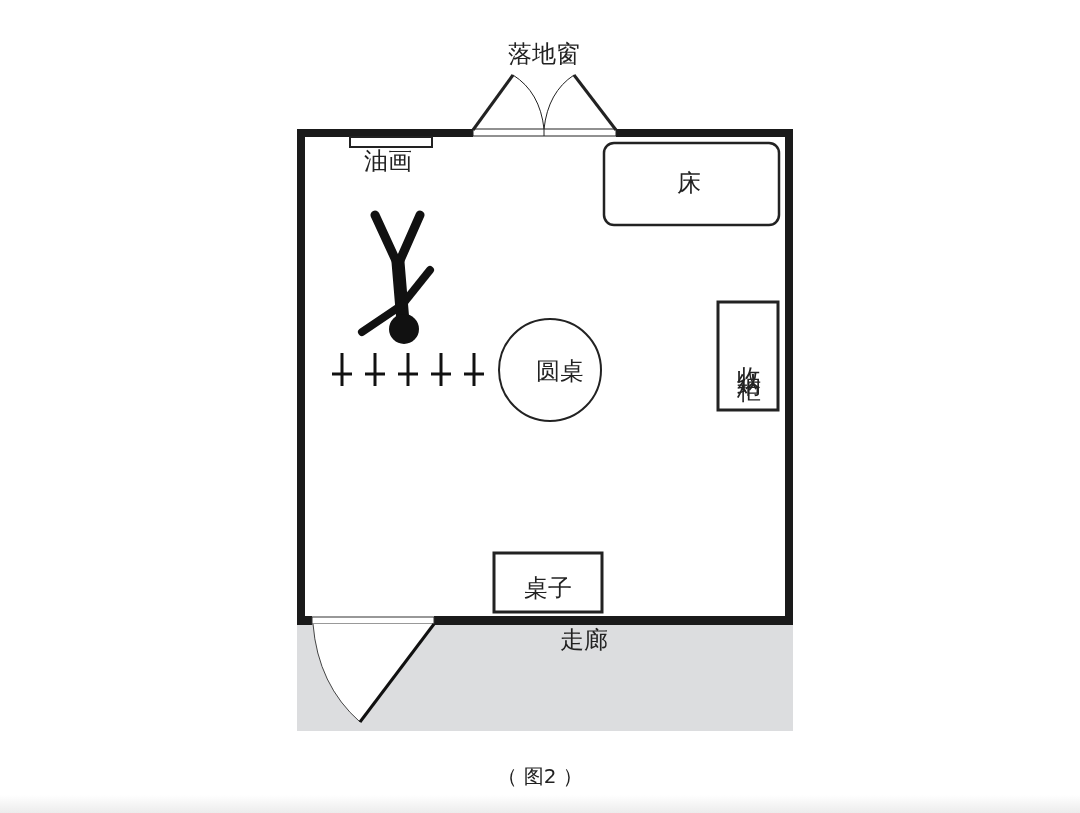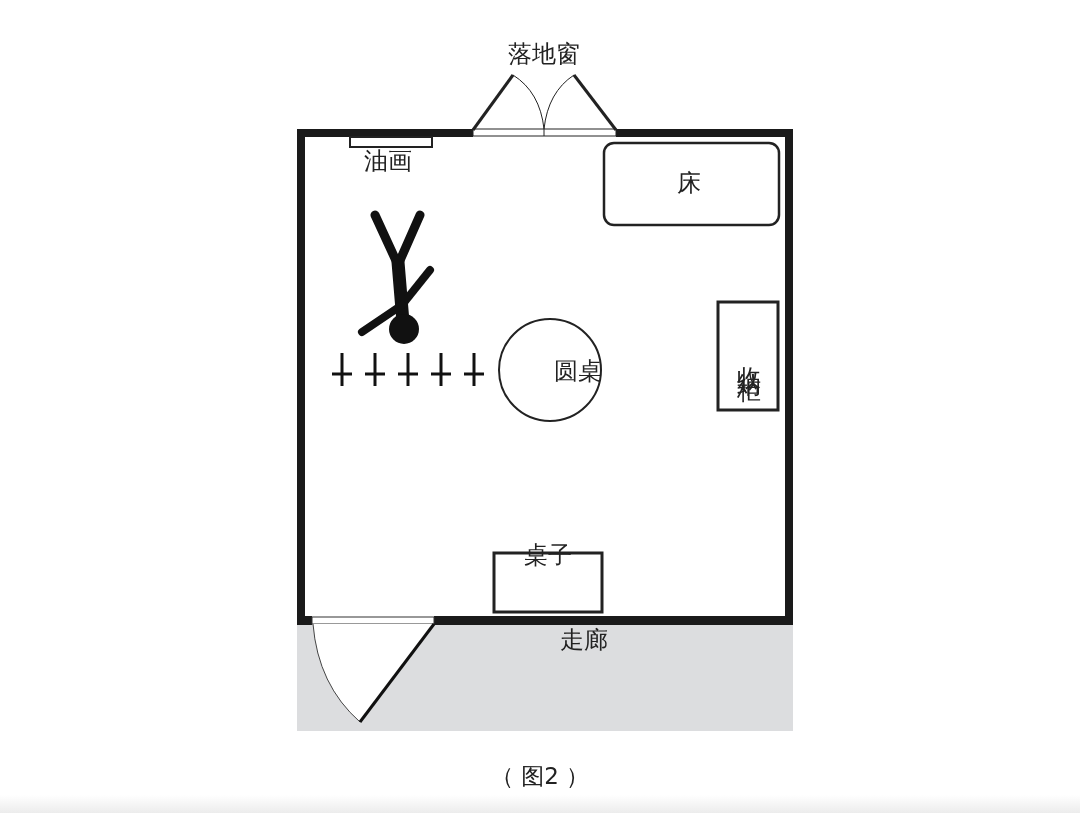--- a/index.html
+++ b/index.html
@@ -87,20 +87,20 @@
       <rect x="312" y="617" width="122" height="7" fill="#fff" stroke="#333" stroke-width="1"></rect>
       <path d="M313 624 Q 318 685 360 722 L 434 624 Z" fill="#fff"></path>
       <path d="M313 624 Q 318 685 360 722" fill="none" stroke="#444" stroke-width="1"></path>
       <line x1="434" y1="624" x2="360" y2="722" stroke="#111" stroke-width="3"></line>
     </g>
   </svg>
 
   <span class="label" style="left:544px;top:54px">落地窗</span>
   <span class="label" style="left:388px;top:161px">油画</span>
   <span class="label" style="left:689px;top:183px">床</span>
-  <span class="label" style="left:578px;top:371px">圆桌</span>
+  <span class="label" style="left:560px;top:371px">圆桌</span>
   <span class="label v" style="left:749px;top:357px">收纳柜</span>
-  <span class="label" style="left:548px;top:555px">桌子</span>
+  <span class="label" style="left:548px;top:588px">桌子</span>
   <span class="label" style="left:584px;top:640px">走廊</span>
-  <span class="label" style="left:540px;top:776px;font-size:23px">（ 图2 ）</span>
+  <span class="label" style="left:540px;top:776px;font-size:20px">（ 图2 ）</span>
 
   <div class="bottom-fade"></div>
 </div>
 
 </body></html>

